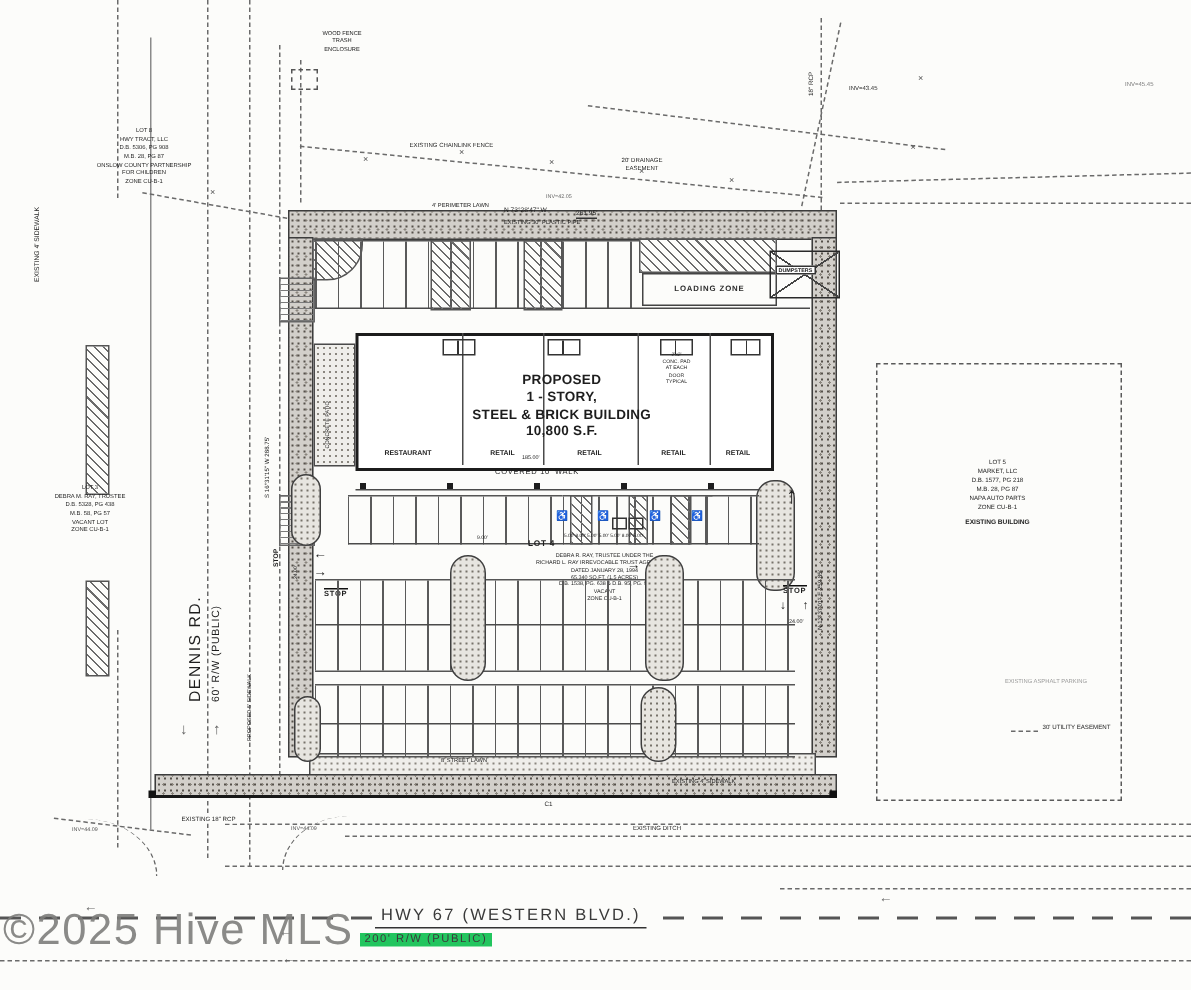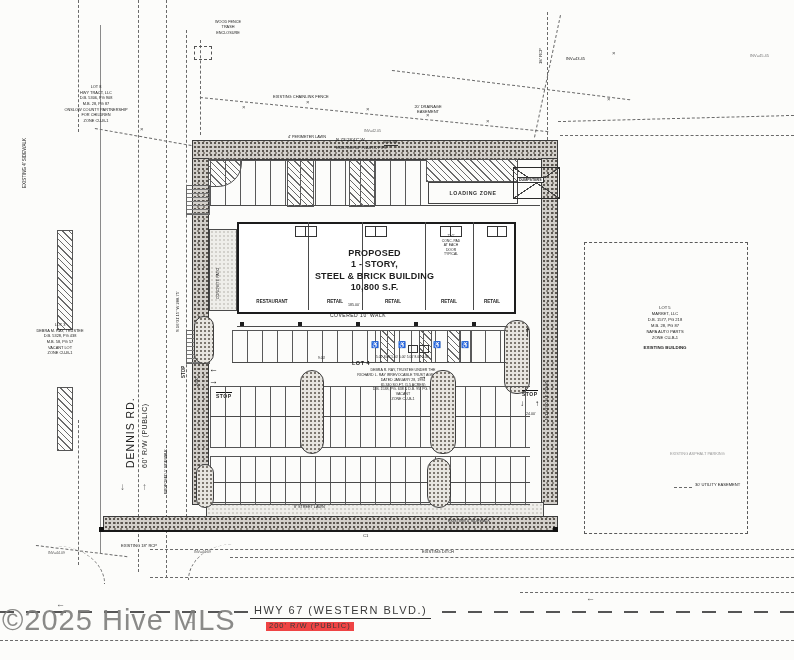--- a/index.html
+++ b/index.html
@@ -241,17 +241,17 @@
   <div class="dashH" style="left:150px;top:577px;width:644px;"></div>
   <div class="dashH" style="left:520px;top:592px;width:274px;"></div>
   <div class="abs" style="left:0;top:611px;width:794px;height:1.5px;background:repeating-linear-gradient(90deg,#555 0 14px,transparent 14px 26px);"></div>
   <div class="dashH" style="left:0;top:640px;width:794px;"></div>
   <div class="lbl" style="left:56px;top:599px;font-size:9px;color:#666;">←</div>
   <div class="lbl" style="left:342px;top:599px;font-size:9px;color:#666;">←</div>
   <div class="lbl" style="left:186px;top:616px;font-size:9px;color:#666;">←</div>
   <div class="lbl" style="left:188px;top:634px;font-size:9px;color:#666;">←</div>
   <div class="lbl" style="left:586px;top:593px;font-size:9px;color:#666;">←</div>
   <div class="lbl u" style="left:250px;top:604px;font-size:11px;letter-spacing:1.5px;color:#3a3a3a;background:#fcfcfa;padding:0 4px 1px 4px;">HWY 67 (WESTERN BLVD.)</div>
-  <div class="lbl" style="left:266px;top:622px;font-size:7.5px;letter-spacing:1px;color:#3a3a3a;background:#ef4444;padding:0 3px;">200' R/W (PUBLIC)</div>
+  <div class="lbl" style="left:240px;top:622px;font-size:7.5px;letter-spacing:1px;color:#3a3a3a;background:#22c55e;padding:0 3px;">200' R/W (PUBLIC)</div>
 
   <div class="wm" style="left:2px;top:604px;">©2025 Hive MLS</div>
 
 </div>
 
 </body></html>

